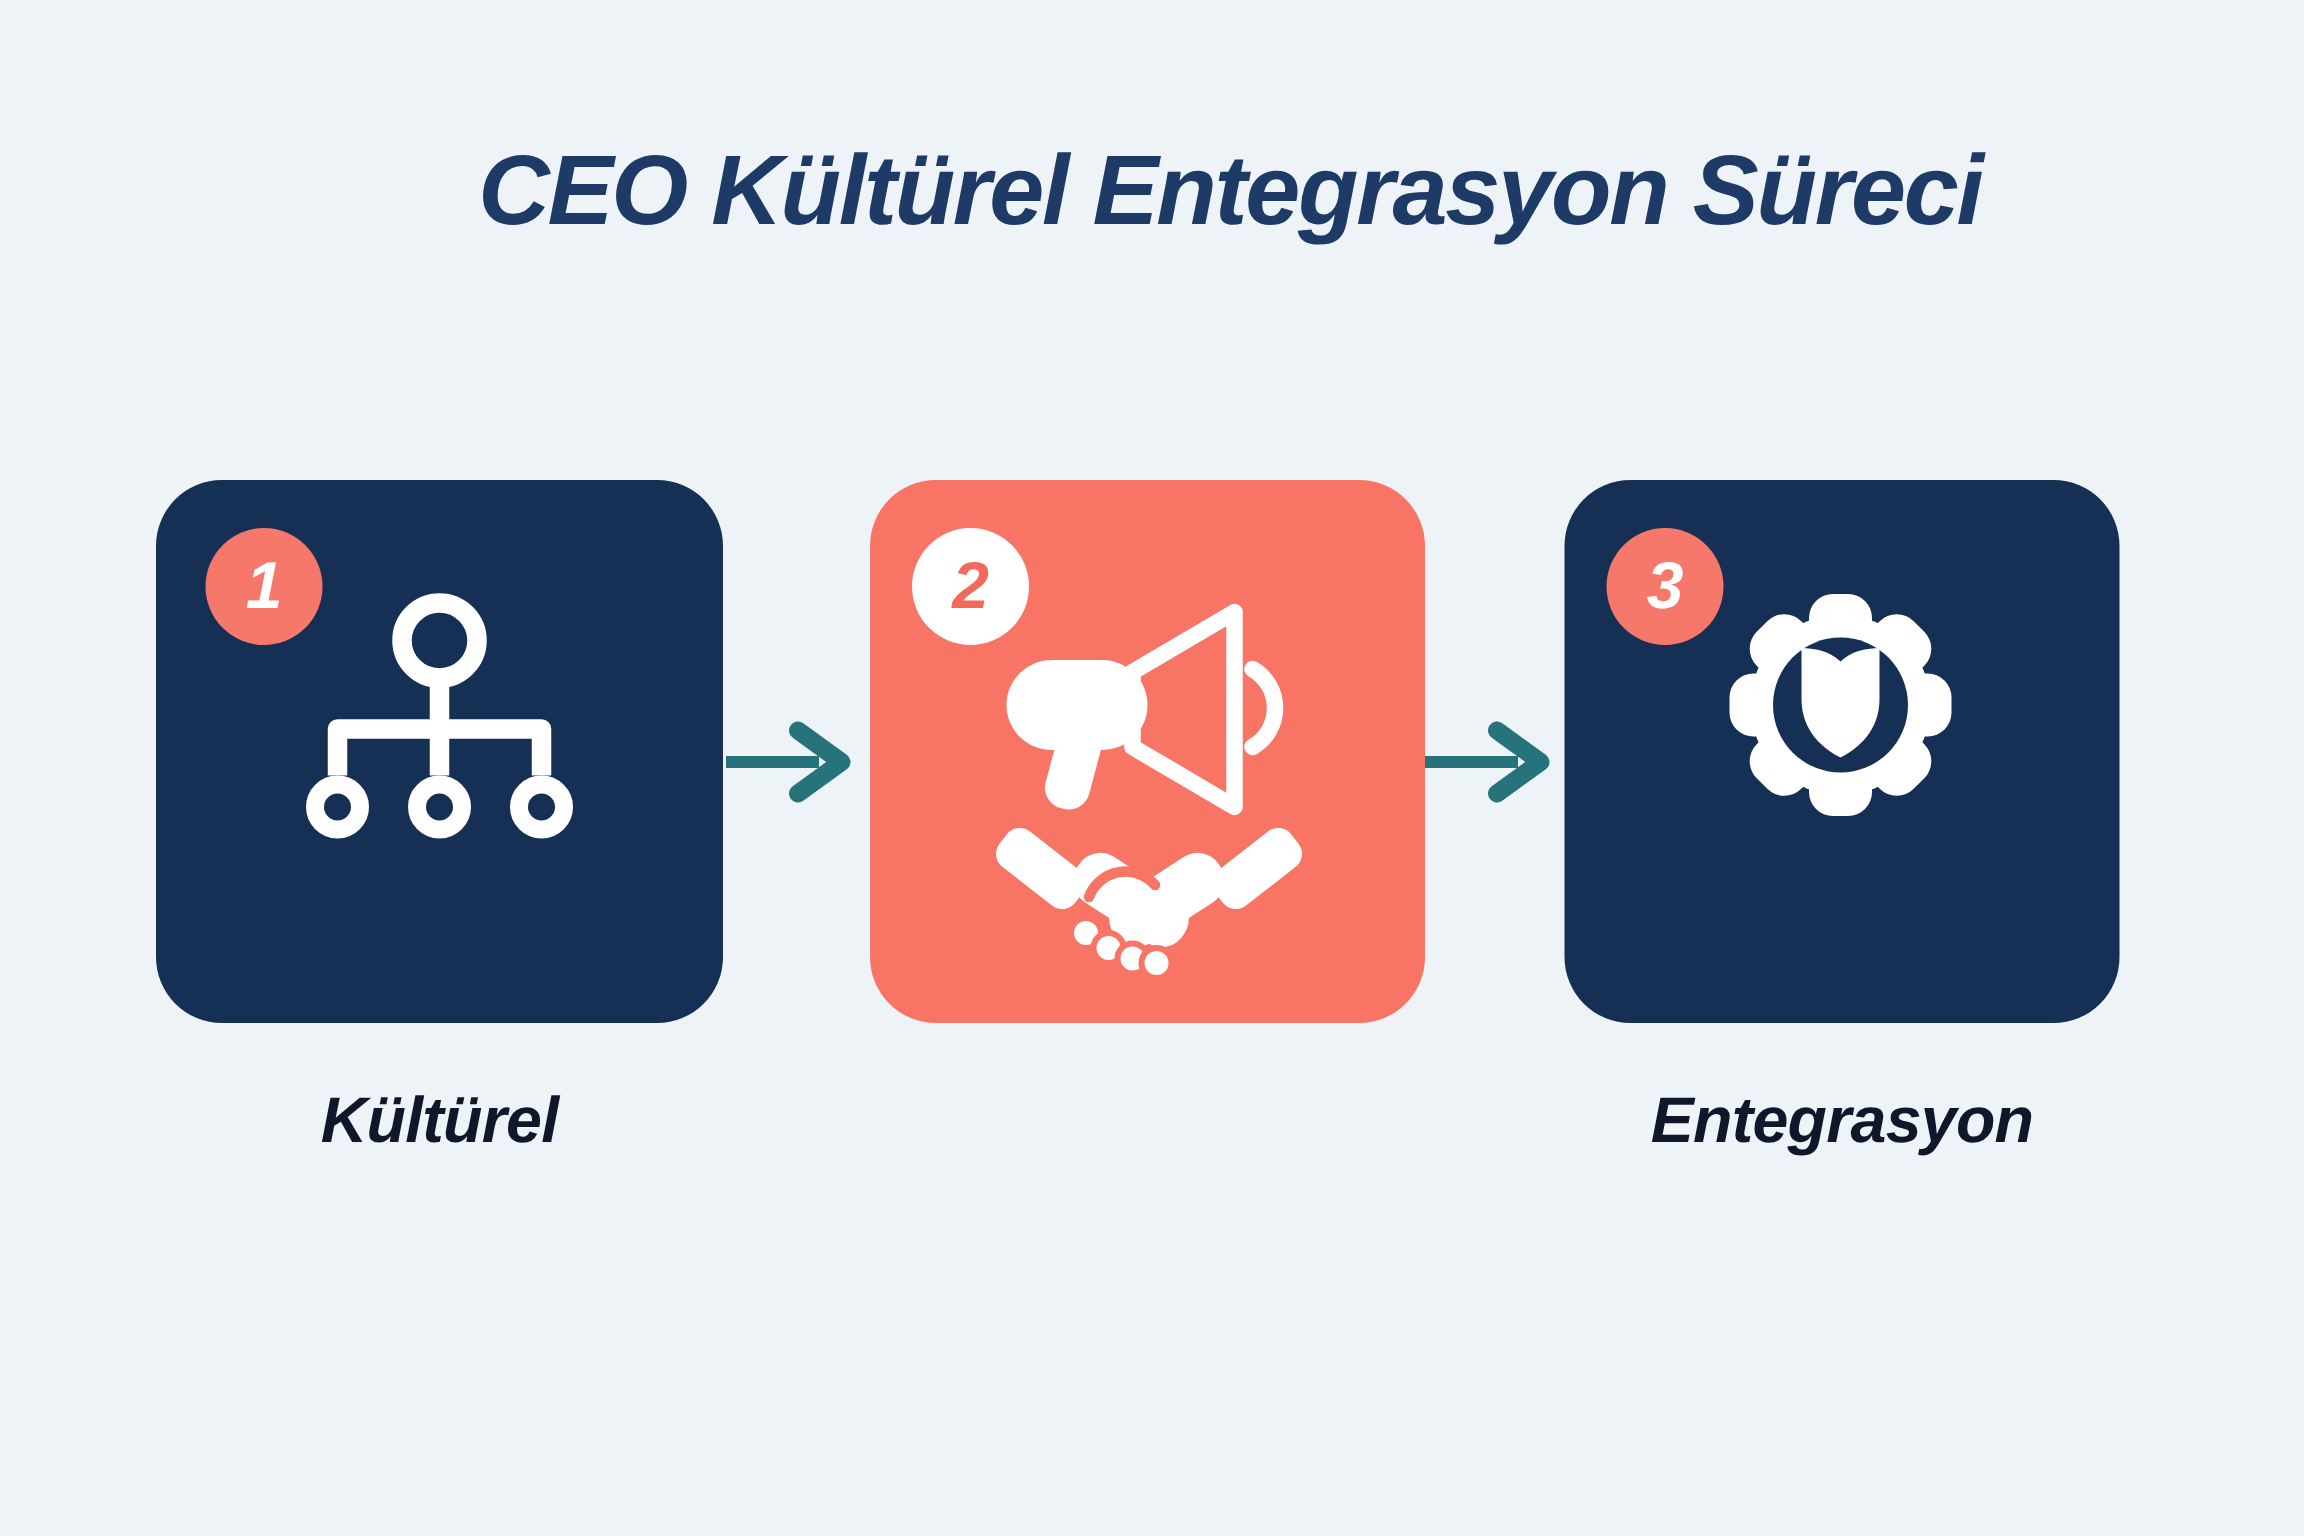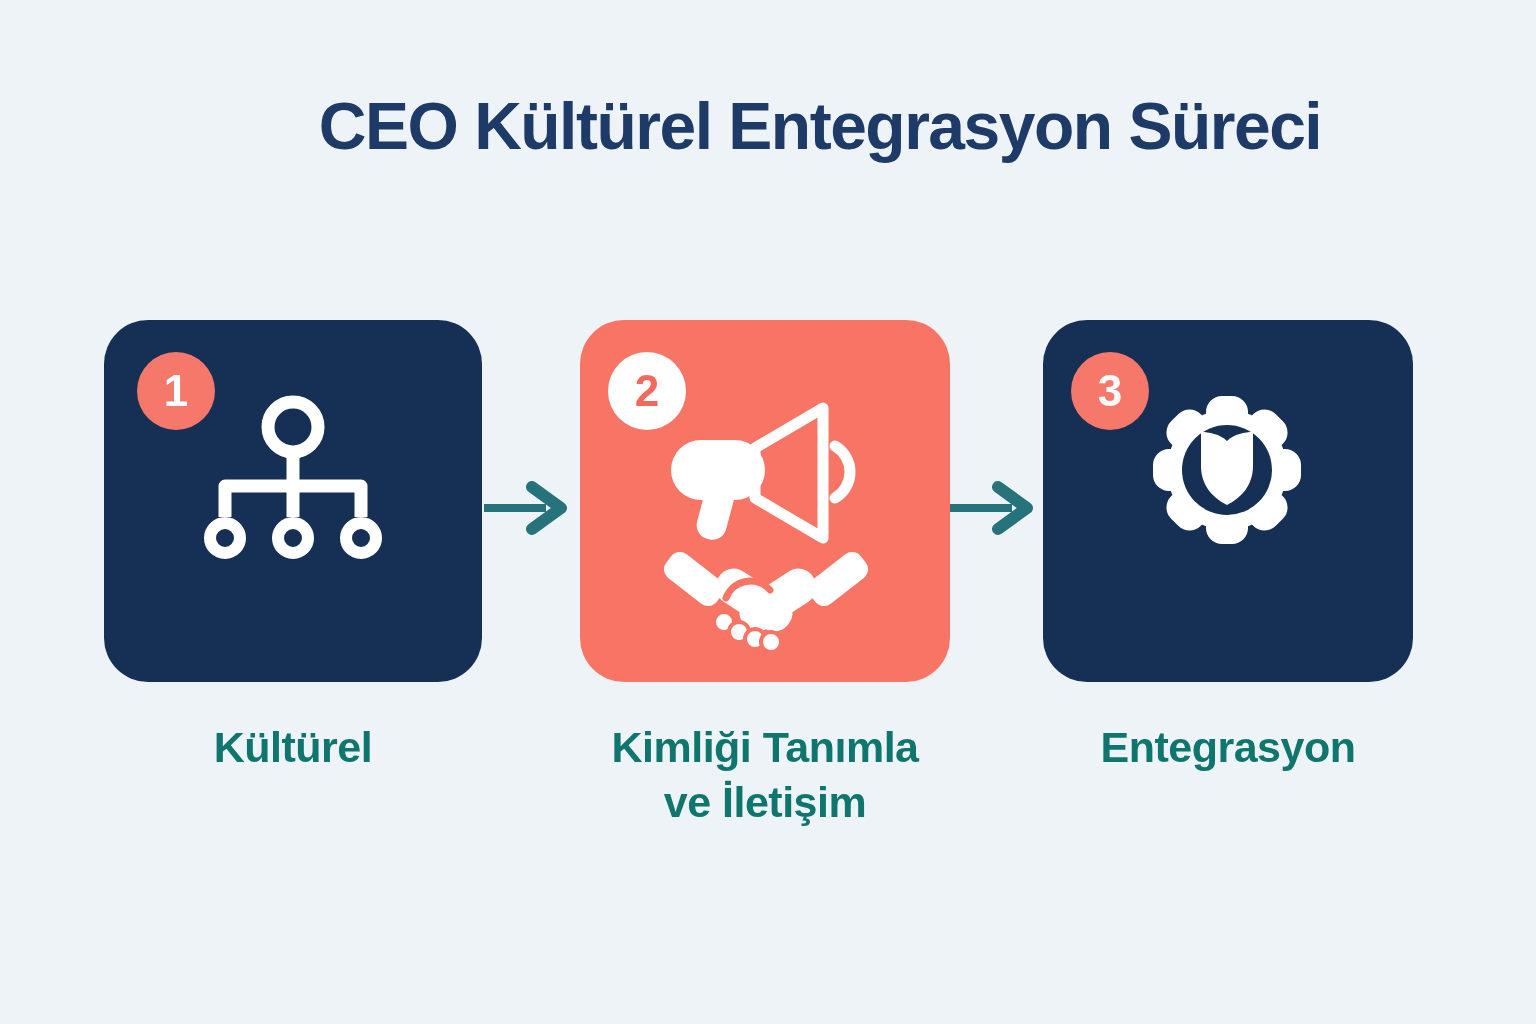--- a/index.html
+++ b/index.html
@@ -2,21 +2,21 @@
 <html><head>
 <meta charset="utf-8">
 <style>
   html,body{margin:0;padding:0;}
   body{
     width:1536px;height:1024px;
     background:#eef3f7;
     font-family:"Liberation Sans",sans-serif;
     position:relative;overflow:hidden;
   }
-  .canvas{position:absolute;inset:0;}
+  .canvas{position:absolute;inset:0;font-style:italic;}
   .title{
     position:absolute;top:88px;left:0;width:1536px;
     text-align:center;transform:translateX(52px);
     font-size:66px;font-weight:bold;letter-spacing:-1.5px;
     color:#1e3a66;margin:0;
   }
   .box{
     position:absolute;top:320px;height:362px;border-radius:44px;
   }
   .box.navy{background:#152f55;}
@@ -28,21 +28,21 @@
     position:absolute;top:32px;width:78px;height:78px;border-radius:50%;
     display:flex;align-items:center;justify-content:center;
     font-size:44px;font-weight:bold;
   }
   #box1 .badge{left:33px;background:#f5786a;color:#ffffff;}
   #box2 .badge{left:28px;background:#ffffff;color:#f3695b;}
   #box3 .badge{left:28px;background:#f5786a;color:#ffffff;}
   .icon-abs{position:absolute;}
   .step-label{
     position:absolute;top:720px;
-    text-align:center;color:#0f766e;
+    text-align:center;color:#0f172a;
     font-size:43px;font-weight:bold;line-height:1.28;letter-spacing:-0.5px;
   }
   #label1{left:104px;width:378px;}
   #label2{left:580px;width:370px;}
   #label3{left:1043px;width:370px;}
   .arrow{position:absolute;top:478px;width:88px;height:60px;}
   #arrow1{left:482px;}
   #arrow2{left:948px;}
 </style>
 </head>
@@ -113,21 +113,17 @@
         <circle cx="78" cy="78" r="60"></circle>
       </g>
       <circle cx="78" cy="78" r="45" fill="#152f55"></circle>
       <path d="M78 49 C71 42 60 40 52 40 L52 74 C52 95 66 107 78 113 C90 107 104 95 104 74 L104 40 C96 40 85 42 78 49 Z" fill="#ffffff"></path>
     </svg>
   </div>
 
   <div class="step-label" id="label1">
     <span>Kültürel</span><br>
   </div>
-  <div class="step-label" id="label2">
-    <span>Kimliği Tanımla</span><br>
-    <span>ve İletişim</span>
-  </div>
   <div class="step-label" id="label3">
     <span>Entegrasyon</span><br>
   </div>
 
 </div>
 
 </body></html>

